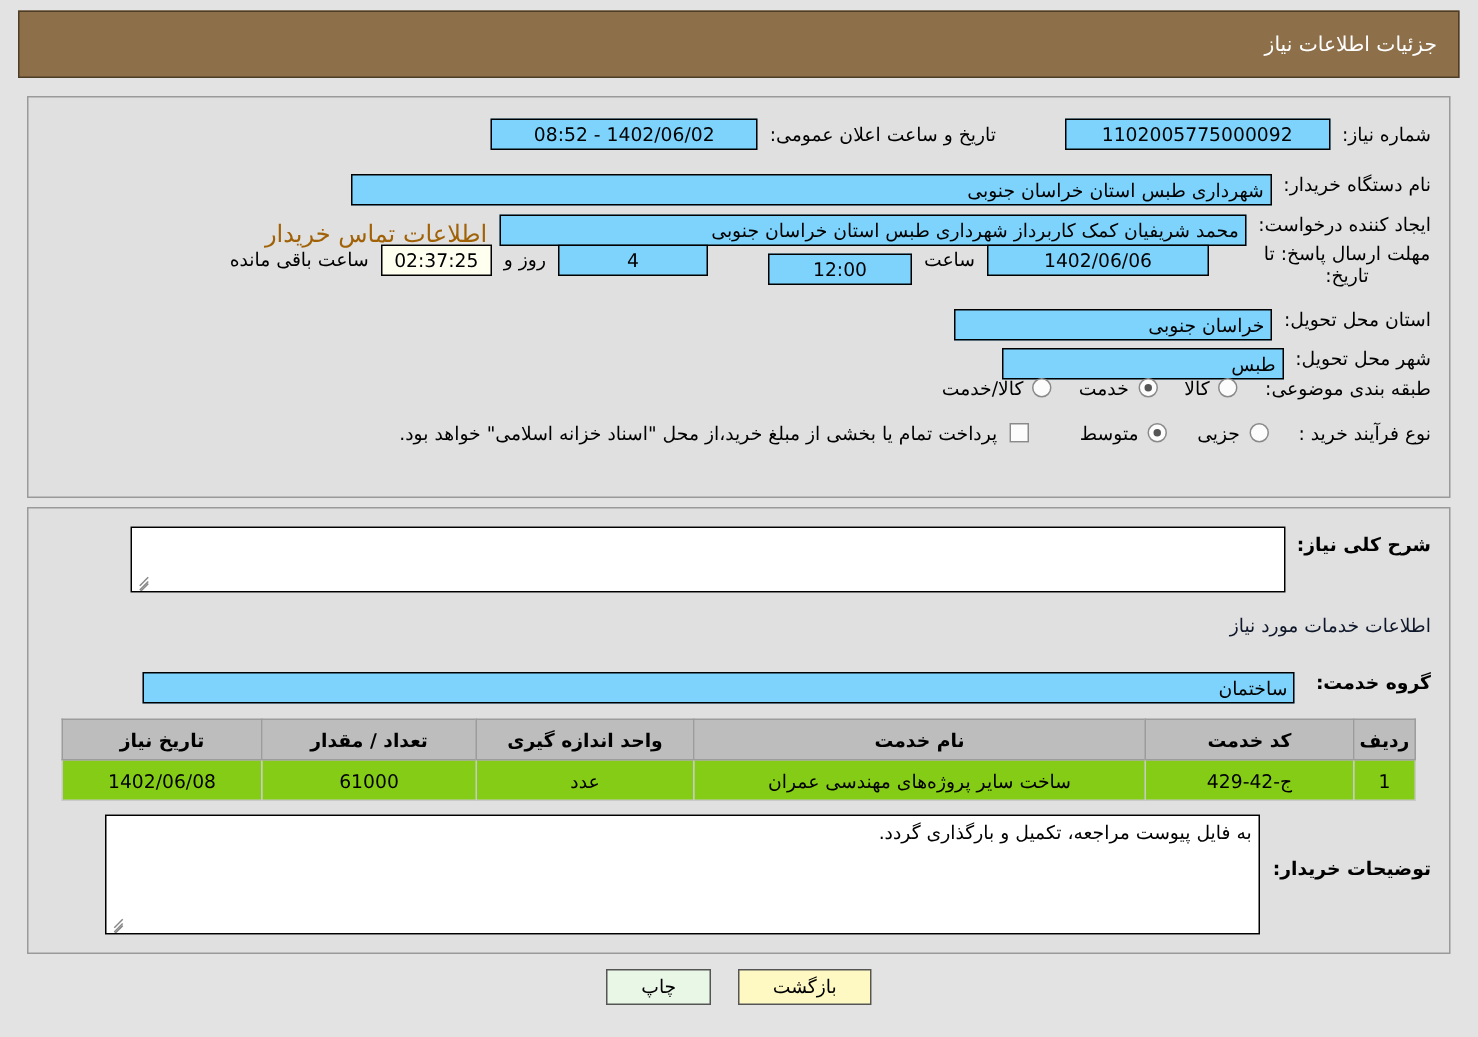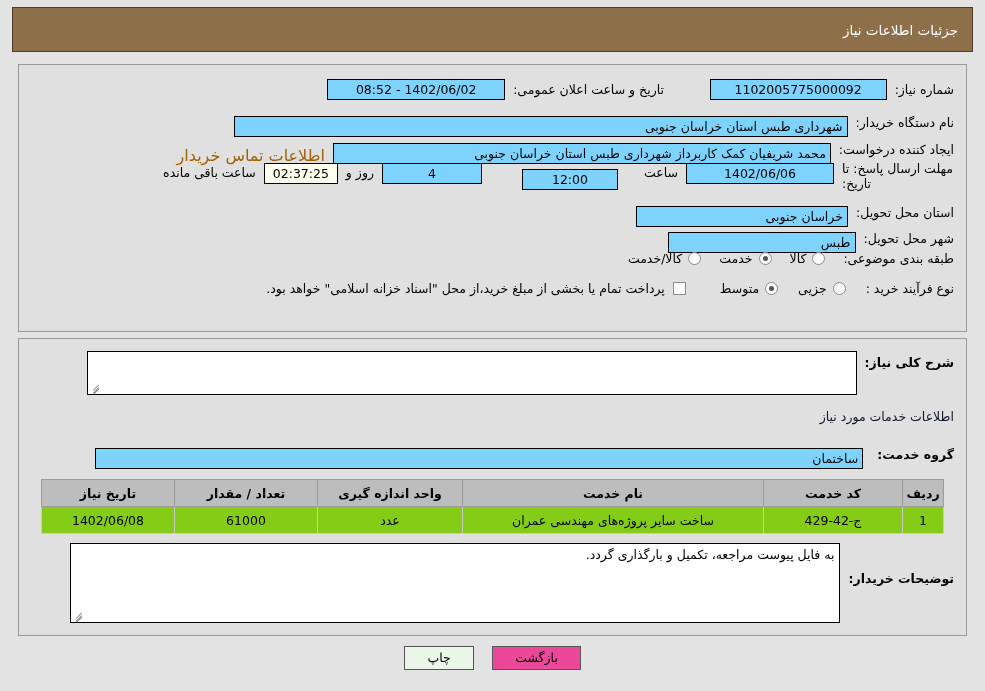--- a/index.html
+++ b/index.html
@@ -258,21 +258,21 @@
     border: 1px solid #555;
     font-size: 12.5px;
     padding: 3px 22px;
     cursor: pointer;
     color: #000;
     line-height: 16px;
     box-sizing: border-box;
     min-width: 70px;
     text-align: center;
   }
-  .btn-back  { background: #ec4899; }
+  .btn-back  { background: #fef9c3; }
   .btn-print { background: #e9f7e6; }
 </style>
 </head>
 <body>
 
 <div class="page-header">
   <span class="title">جزئیات اطلاعات نیاز</span>
 </div>
 
 <div class="watermark">
@@ -298,23 +298,23 @@
     <div class="fld right" style="width:614px;">شهرداری طبس استان خراسان جنوبی</div>
   </div>
 
   <div class="frow" style="top:68px; right:12px;">
     <span class="lbl">ایجاد کننده درخواست:</span>
     <div class="fld right" style="width:498px;">محمد شریفیان کمک کاربرداز شهرداری طبس استان خراسان جنوبی</div>
     <span class="link">اطلاعات تماس خریدار</span>
   </div>
 
   <div class="frow" style="top:96px; right:12px; align-items:flex-start;">
-    <span class="lbl" style="width:112px; white-space:normal; display:block; text-align:left;">مهلت ارسال پاسخ: تا تاریخ:</span>
+    <span class="lbl" style="width:112px; white-space:normal; display:block; text-align:center;margin-left:28px;">مهلت ارسال پاسخ: تا تاریخ:</span>
     <div class="fld center" style="width:148px; margin-top:2px;">1402/06/06</div>
-    <span class="lbl" style="margin-top:4px;margin-left:18px;">ساعت</span>
+    <span class="lbl" style="margin-top:4px;">ساعت</span>
     <div class="fld center" style="width:96px; margin-top:8px;">12:00</div>
     <div class="fld center" style="width:100px; margin-top:2px; margin-right:32px;">4</div>
     <span class="lbl" style="margin-top:4px;">روز و</span>
     <div class="fld ivory center" style="width:74px; margin-top:2px;">02:37:25</div>
     <span class="lbl" style="margin-top:4px;">ساعت باقی مانده</span>
   </div>
 
   <div class="frow" style="top:132px; right:12px;">
     <span class="lbl">استان محل تحویل:</span>
     <div class="fld right" style="width:212px;">خراسان جنوبی</div>

